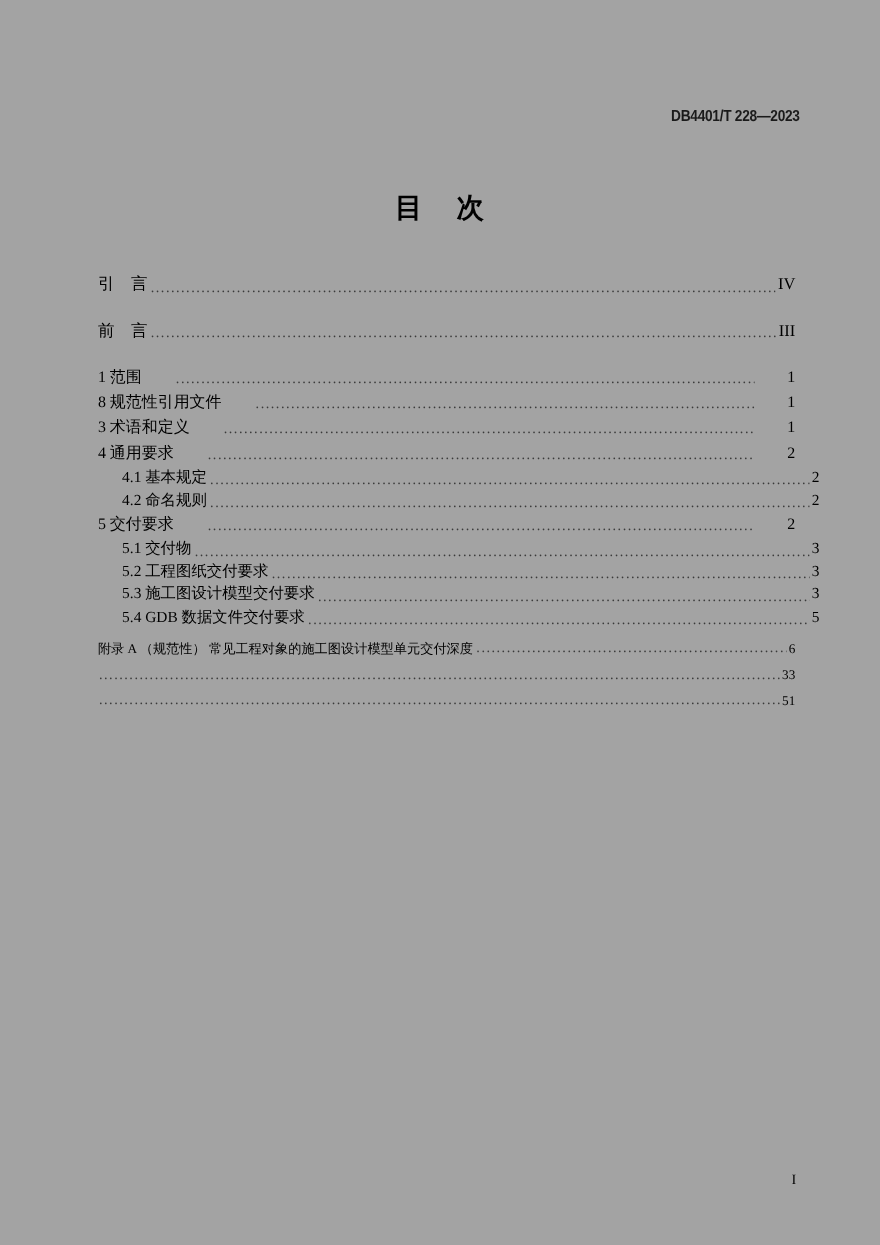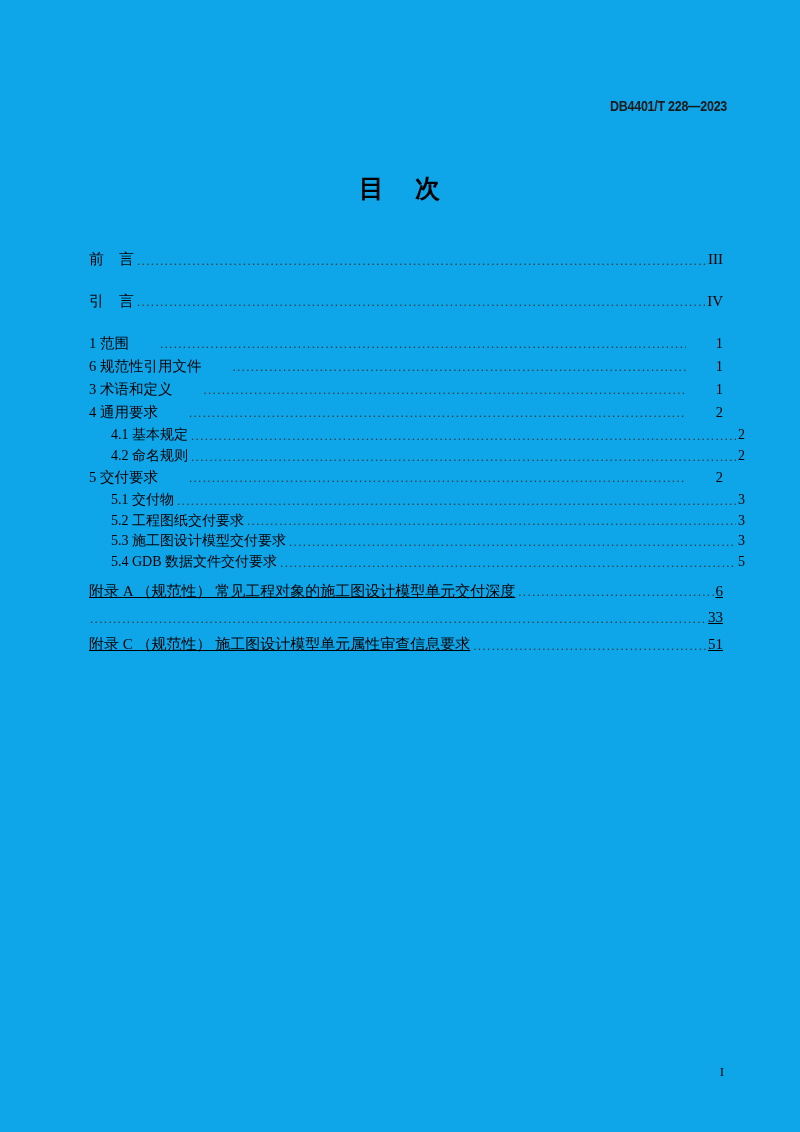--- a/index.html
+++ b/index.html
@@ -10,21 +10,21 @@
   body {
     font-family: "Liberation Serif", "DejaVu Serif", serif;
     color: #000000;
     -webkit-font-smoothing: antialiased;
   }
   .page {
     position: relative;
     width: 800px;
     height: 1132px;
     margin: 0 auto;
-    background: #0ea5e9;
+    background: #a3a3a3;
     overflow: hidden;
     box-sizing: border-box;
   }
 
   
   .doc-header {
     position: absolute;
     top: 98px;
     left: 73px;
     right: 73px;
@@ -97,21 +97,21 @@
     padding-left: 1px;
     text-align: right;
     color: #000000;
   }
 
   
   .lvl-front { margin-bottom: 26px; font-size: 15px; }
   .lvl-front:first-child { margin-bottom: 26px; }
   .lvl-1 { margin-bottom: 8px; gap: 28px; }
   .lvl-2 { margin-bottom: 6px; padding-left: 22px; font-size: 14px; font-family: Liberation Serif, serif; }
-  .lvl-annex { margin-bottom: 11px; font-size: 15px; text-decoration: underline; }
+  .lvl-annex { margin-bottom: 11px; font-size: 12px; }
 
   
   .doc-footer {
     position: absolute;
     bottom: 52px;
     left: 73px;
     right: 76px;
     text-align: right;
     font-family: "Liberation Serif", "DejaVu Serif", serif;
     font-size: 13px;
@@ -125,37 +125,37 @@
 
   <div class="doc-header">DB4401/T 228—2023</div>
 
   <div class="toc-title">
     <span>目</span><span class="gap"></span><span>次</span>
   </div>
 
   <div class="toc">
 
     <div class="toc-entry lvl-front">
+      <span class="label">引　言</span>
+      <span class="leader"></span>
+      <span class="pageno">IV</span>
+    </div>
+    <div class="toc-entry lvl-front">
       <span class="label">前　言</span>
       <span class="leader"></span>
       <span class="pageno">III</span>
     </div>
-    <div class="toc-entry lvl-front">
-      <span class="label">引　言</span>
-      <span class="leader"></span>
-      <span class="pageno">IV</span>
-    </div>
 
     <div class="toc-entry lvl-1">
       <span class="label">1 范围</span>
       <span class="leader"></span>
       <span class="pageno">1</span>
     </div>
     <div class="toc-entry lvl-1">
-      <span class="label">6 规范性引用文件</span>
+      <span class="label">8 规范性引用文件</span>
       <span class="leader"></span>
       <span class="pageno">1</span>
     </div>
     <div class="toc-entry lvl-1">
       <span class="label">3 术语和定义</span>
       <span class="leader"></span>
       <span class="pageno">1</span>
     </div>
     <div class="toc-entry lvl-1">
       <span class="label">4 通用要求</span>
@@ -204,21 +204,20 @@
     <div class="toc-entry lvl-annex">
       <span class="label">附录 A （规范性） 常见工程对象的施工图设计模型单元交付深度</span>
       <span class="leader"></span>
       <span class="pageno">6</span>
     </div>
     <div class="toc-entry lvl-annex">
       <span class="leader"></span>
       <span class="pageno">33</span>
     </div>
     <div class="toc-entry lvl-annex">
-      <span class="label">附录 C （规范性） 施工图设计模型单元属性审查信息要求</span>
       <span class="leader"></span>
       <span class="pageno">51</span>
     </div>
 
   </div>
 
   <div class="doc-footer">I</div>
 
 </div>
 

